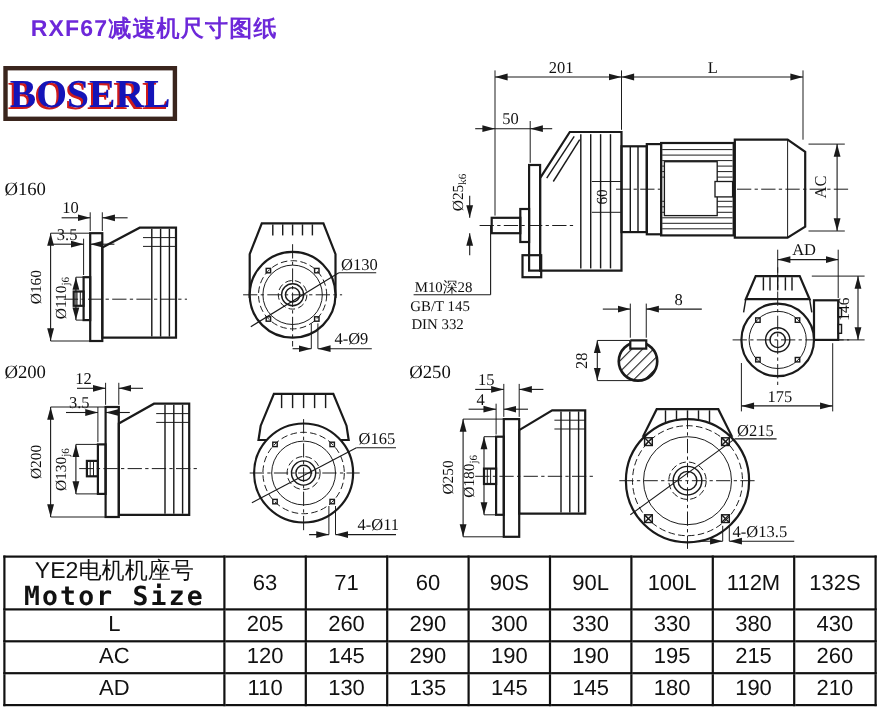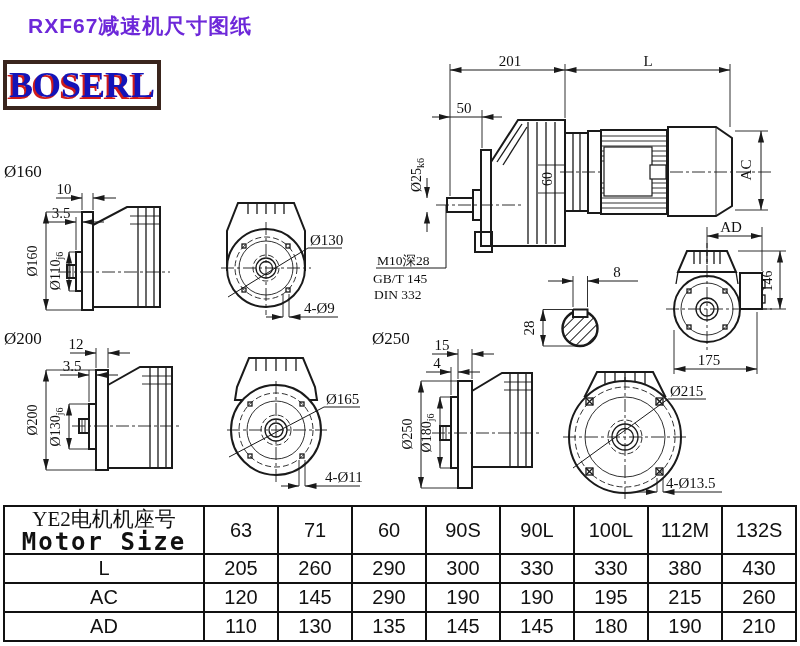--- a/index.html
+++ b/index.html
@@ -25,21 +25,21 @@
   .dr {font-size:14px;}
   .sb {font-size:10px;}
   .lb {font-size:17px;}
   .nt {font-size:13.5px;}
   #spec-table{position:absolute;left:3px;top:505px;width:794px;border-collapse:collapse;
               table-layout:fixed;}
   #spec-table td{border:2px solid #111;text-align:center;vertical-align:middle;
                  font-size:20px;padding:0;background:#fff;color:#111;}
   #spec-table tr{height:29px;}
   #spec-table tr.hd{height:48px;}
-  .zh{font-size:21px;line-height:24px;font-family:Liberation Serif, serif;}
+  .zh{font-size:21px;line-height:24px;font-family:Liberation Sans, sans-serif;}
   .en{font-size:24px;line-height:22px;font-family:"DejaVu Sans Mono",monospace;letter-spacing:2px;font-weight:bold;}
 </style>
 </head>
 <body>
 
 <div id="stage">
 
   <div id="page-title">RXF67减速机尺寸图纸</div>
   <div id="brand-logo">BOSERL</div>
 

